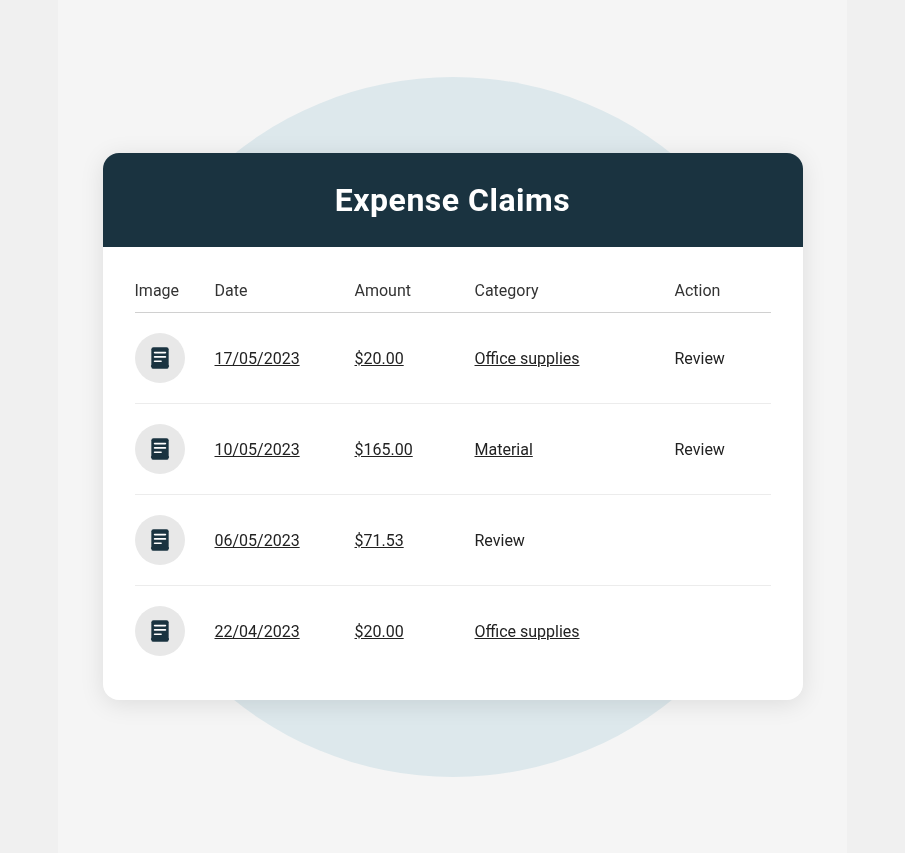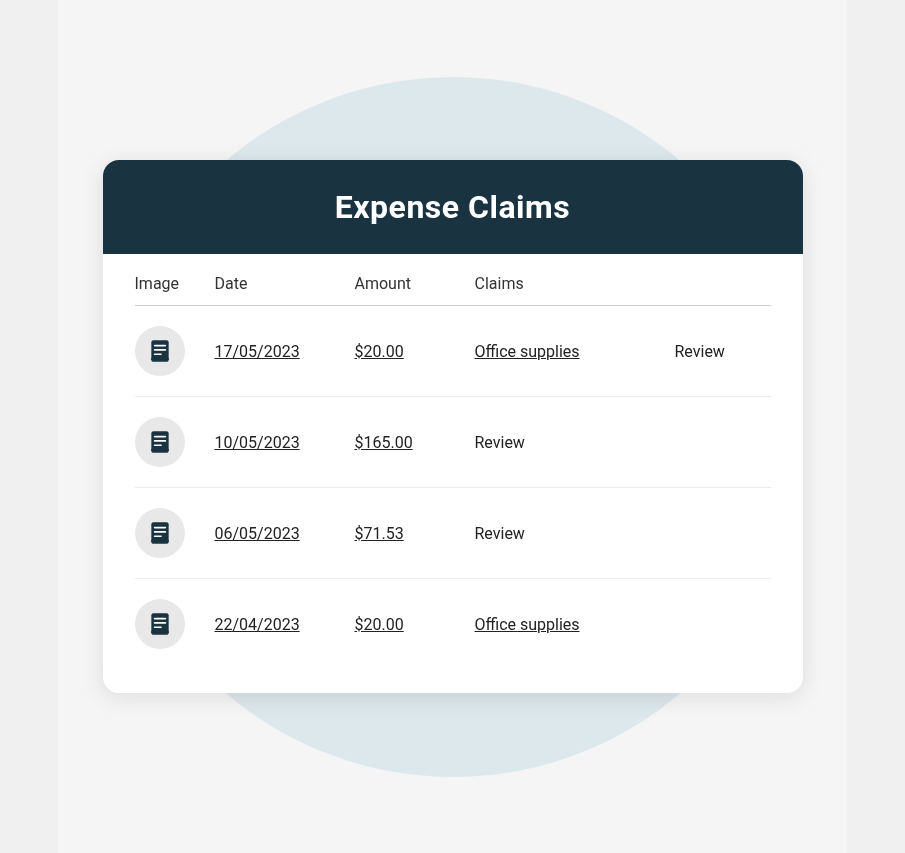--- a/index.html
+++ b/index.html
@@ -62,21 +62,21 @@
       letter-spacing: 0.5px;
     }
 
     .card-body {
       padding: 0 32px 24px 32px;
     }
 
     .table-header {
       display: grid;
       grid-template-columns: 80px 140px 120px 200px 130px;
-      padding: 20px 0 12px 0;
+      padding: 34px 0 12px 0;
       border-bottom: 1.5px solid #d0d0d0;
     }
 
     .table-header .col-label {
       font-size: 16px;
       color: #333;
       font-weight: 400;
     }
 
     .table-row {
@@ -148,21 +148,22 @@
   <div class="card">
     <div class="card-header">
       <h1>Expense Claims</h1>
     </div>
     <div class="card-body">
 
       <div class="table-header">
         <div class="col-label">Image</div>
         <div class="col-label">Date</div>
         <div class="col-label">Amount</div>
-        <div class="col-label">Claims</div>
+        <div class="col-label">Category</div>
+        <div class="col-label">Action</div>
       </div>
 
       <div class="table-row">
         <div>
           <div class="receipt-icon-wrap">
             <svg class="receipt-svg" viewBox="0 0 24 24" fill="none" xmlns="http://www.w3.org/2000/svg">
               <rect x="4" y="2" width="16" height="20" rx="2" fill="#1a3340"></rect>
               <line x1="7" y1="7" x2="17" y2="7" stroke="white" stroke-width="1.5" stroke-linecap="round"></line>
               <line x1="7" y1="11" x2="17" y2="11" stroke="white" stroke-width="1.5" stroke-linecap="round"></line>
               <line x1="7" y1="15" x2="13" y2="15" stroke="white" stroke-width="1.5" stroke-linecap="round"></line>
@@ -185,20 +186,21 @@
               <rect x="4" y="2" width="16" height="20" rx="2" fill="#1a3340"></rect>
               <line x1="7" y1="7" x2="17" y2="7" stroke="white" stroke-width="1.5" stroke-linecap="round"></line>
               <line x1="7" y1="11" x2="17" y2="11" stroke="white" stroke-width="1.5" stroke-linecap="round"></line>
               <line x1="7" y1="15" x2="13" y2="15" stroke="white" stroke-width="1.5" stroke-linecap="round"></line>
               <path d="M4 20 L6 18 L8 20 L10 18 L12 20 L14 18 L16 20 L18 18 L20 20" stroke="#1a3340" stroke-width="1.5" fill="none"></path>
             </svg>
           </div>
         </div>
         <div class="cell-date">10/05/2023</div>
         <div class="cell-amount">$165.00</div>
+        <div class="cell-category">Material</div>
         <div class="cell-action review">
           <span>Review</span>
         </div>
       </div>
 
       <div class="table-row">
         <div>
           <div class="receipt-icon-wrap">
             <svg class="receipt-svg" viewBox="0 0 24 24" fill="none" xmlns="http://www.w3.org/2000/svg">
               <rect x="4" y="2" width="16" height="20" rx="2" fill="#1a3340"></rect>

